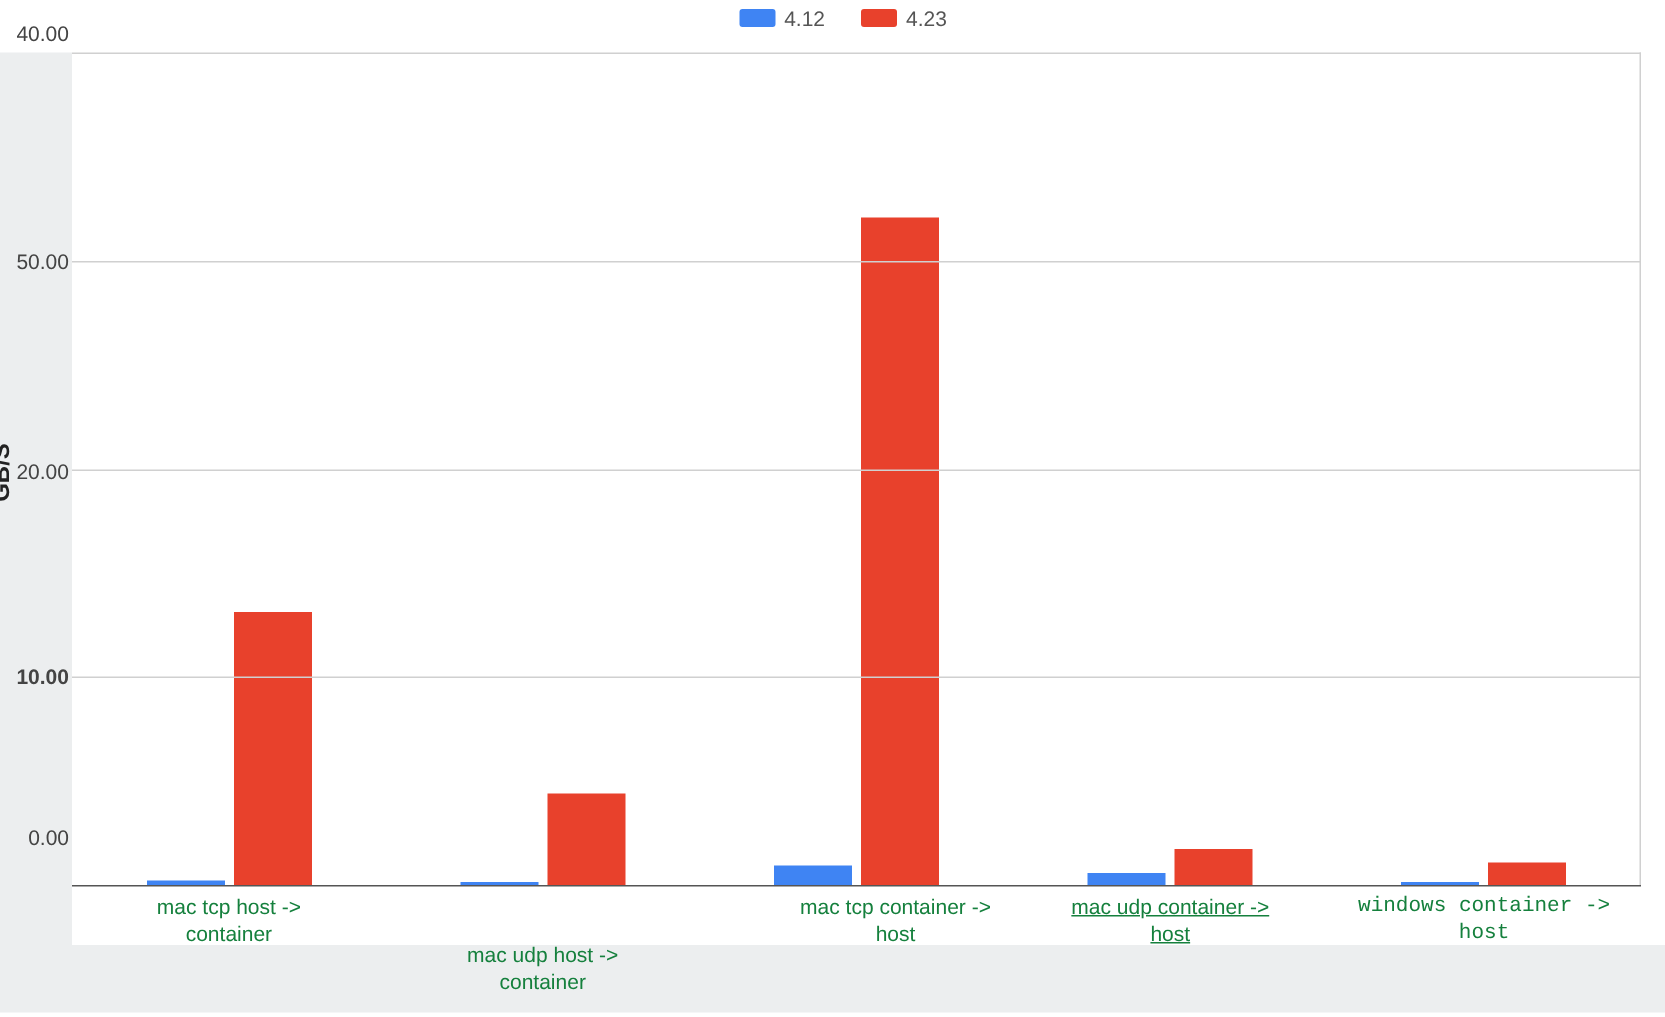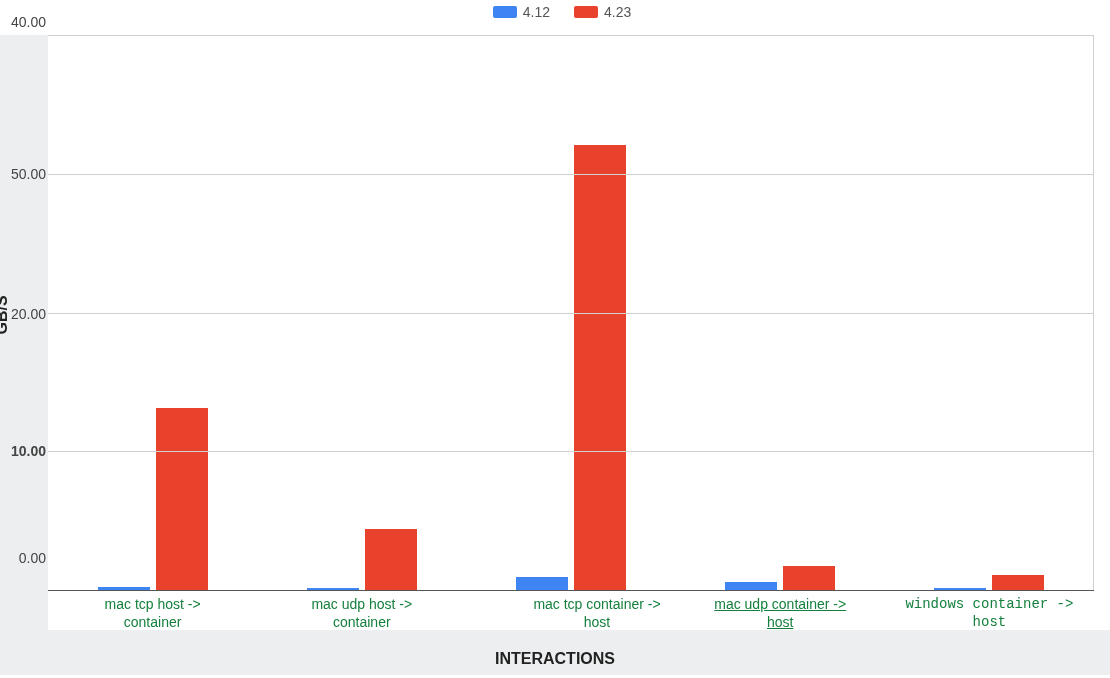--- a/index.html
+++ b/index.html
@@ -143,20 +143,19 @@
 
   <div id="y-ticks-holder">
       <div class="y-tick-label" style="top: 558px;">0.00</div>
       <div class="y-tick-label" style="top: 451.25px; font-weight: bold;">10.00</div>
       <div class="y-tick-label" style="top: 302px; margin-top: 12px;">20.00</div>
       <div class="y-tick-label" style="top: 173.75px;">50.00</div>
       <div class="y-tick-label" style="top: 22px;">40.00</div>
     </div>
   <div id="x-ticks-holder">
       <div class="x-tick-label" style="left: 52.6px;">mac tcp host -&gt;<br>container</div>
-      <div class="x-tick-label" style="left: 261.8px;">mac udp host -&gt;<br>container</div>
+      <div class="x-tick-label" style="left: 261.8px; margin-top: 32px;">mac udp host -&gt;<br>container</div>
       <div class="x-tick-label" style="left: 497px;">mac tcp container -&gt;<br>host</div>
       <div class="x-tick-label" style="left: 680.2px; text-decoration: underline;">mac udp container -&gt;<br>host</div>
       <div class="x-tick-label" style="left: 889.4px; font-family: Liberation Mono, monospace;">windows container -&gt;<br>host</div>
     </div>
 
-  <div class="x-axis-title">INTERACTIONS</div>
 </div>
 
 </body></html>

